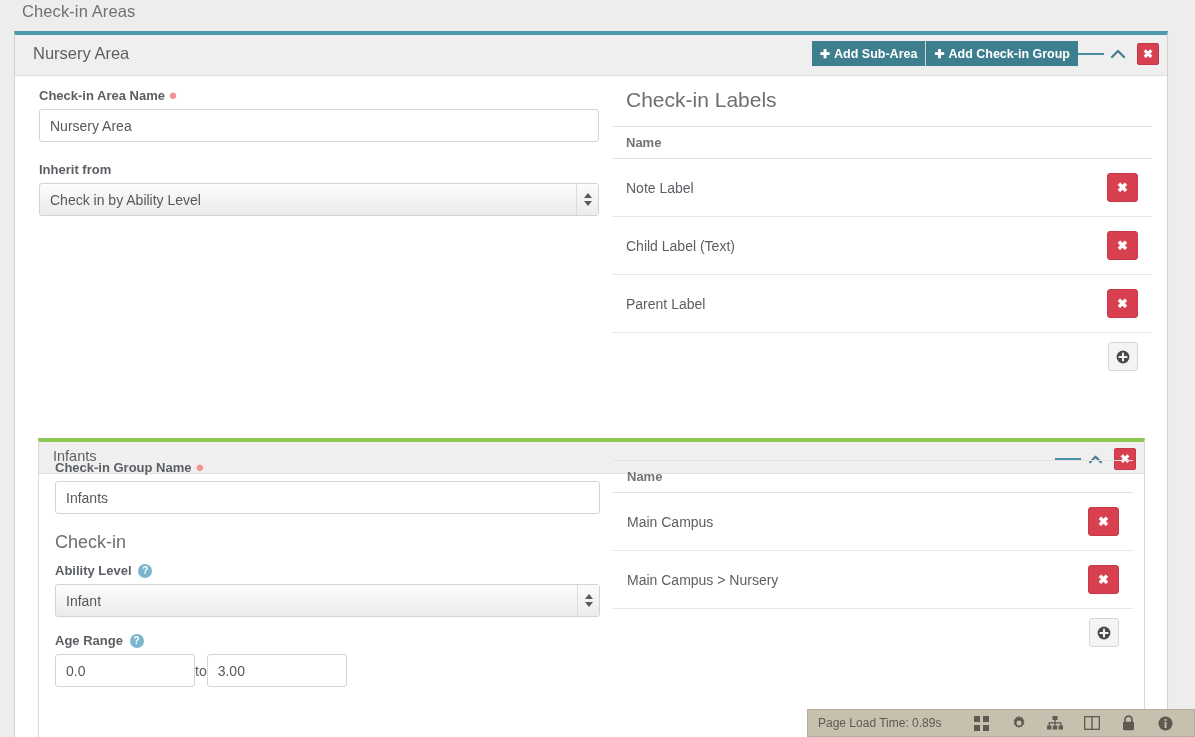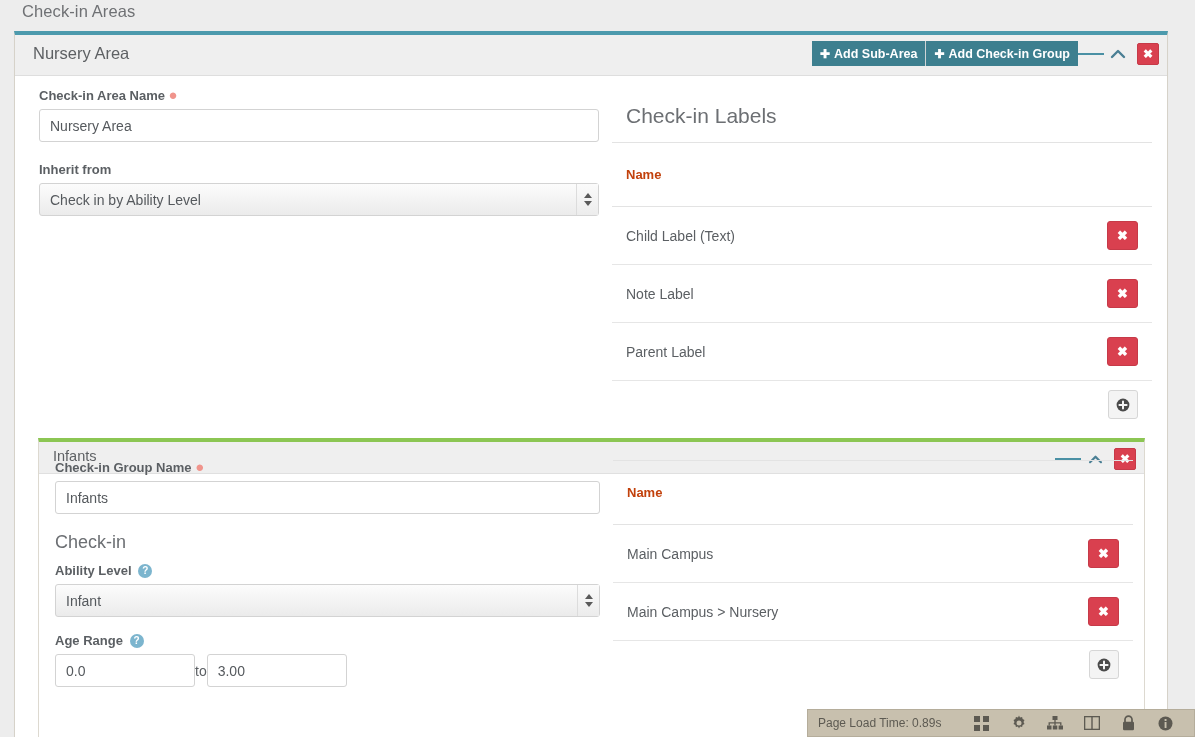--- a/index.html
+++ b/index.html
@@ -138,27 +138,27 @@
     border-left: 4px solid transparent;
     border-right: 4px solid transparent;
   }
   .sel-arrows i.up { border-bottom: 5px solid #5a5a5a; }
   .sel-arrows i.dn { border-top: 5px solid #5a5a5a; }
   .gap-lg { height: 20px; }
 
   
   .panel-h {
     font-size: 21px; color: #6c6f73; font-weight: 400;
-    margin: 16px 0 14px 14px;
+    margin: 0 0 14px 14px;
   }
   .tbl { width: 100%; border-collapse: collapse; }
   .tbl th {
     text-align: left;
-    font-size: 13px; font-weight: 700; color: #c2410c;
-    padding: 24px 14px;
+    font-size: 13px; font-weight: 700; color: #737373;
+    padding: 8px 14px;
     border-top: 1px solid #e3e3e3;
     border-bottom: 1px solid #e3e3e3;
   }
   .tbl td {
     font-size: 14px; color: #5b5f63;
     padding: 14px 14px;
     border-bottom: 1px solid #e6e6e6;
     vertical-align: middle;
   }
   .tbl td.act { text-align: right; width: 60px; padding-right: 14px; }
@@ -308,27 +308,27 @@
         <h2 class="panel-h">Check-in Labels</h2>
         <table class="tbl">
           <thead>
             <tr>
               <th>Name</th>
               <th></th>
             </tr>
           </thead>
           <tbody>
             <tr>
-              <td>Child Label (Text)</td>
+              <td>Note Label</td>
               <td class="act">
                 <button class="tbl-del">✖</button>
               </td>
             </tr>
             <tr>
-              <td>Note Label</td>
+              <td>Child Label (Text)</td>
               <td class="act">
                 <button class="tbl-del">✖</button>
               </td>
             </tr>
             <tr>
               <td>Parent Label</td>
               <td class="act">
                 <button class="tbl-del">✖</button>
               </td>
             </tr>

